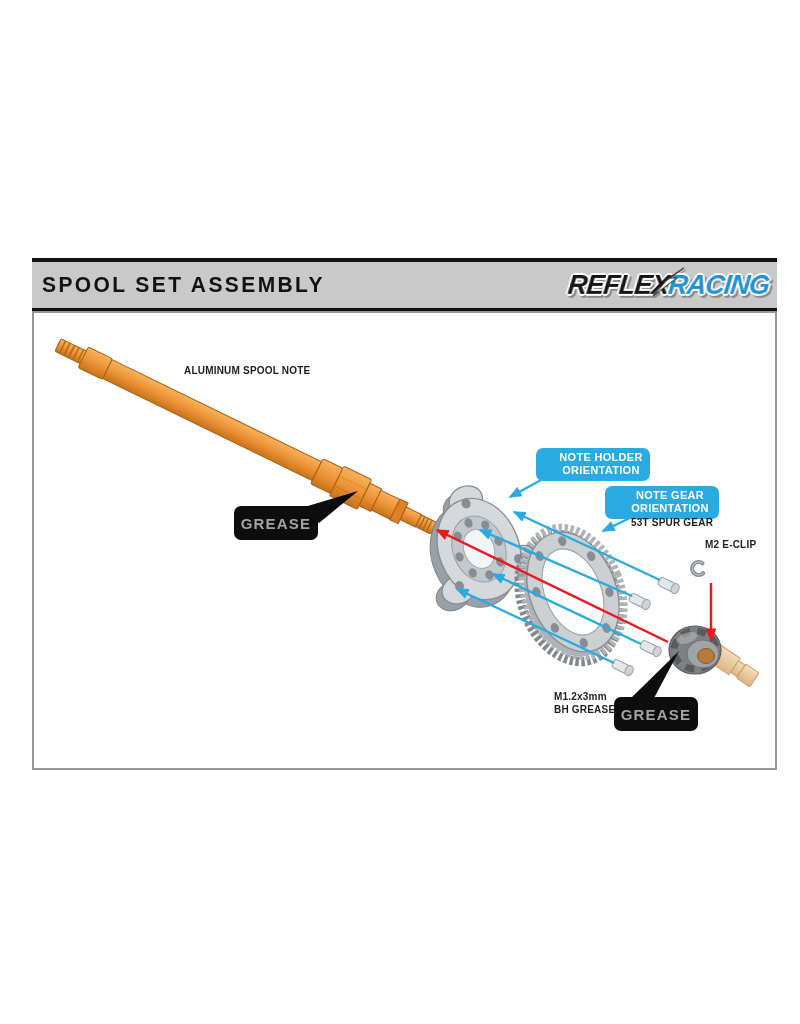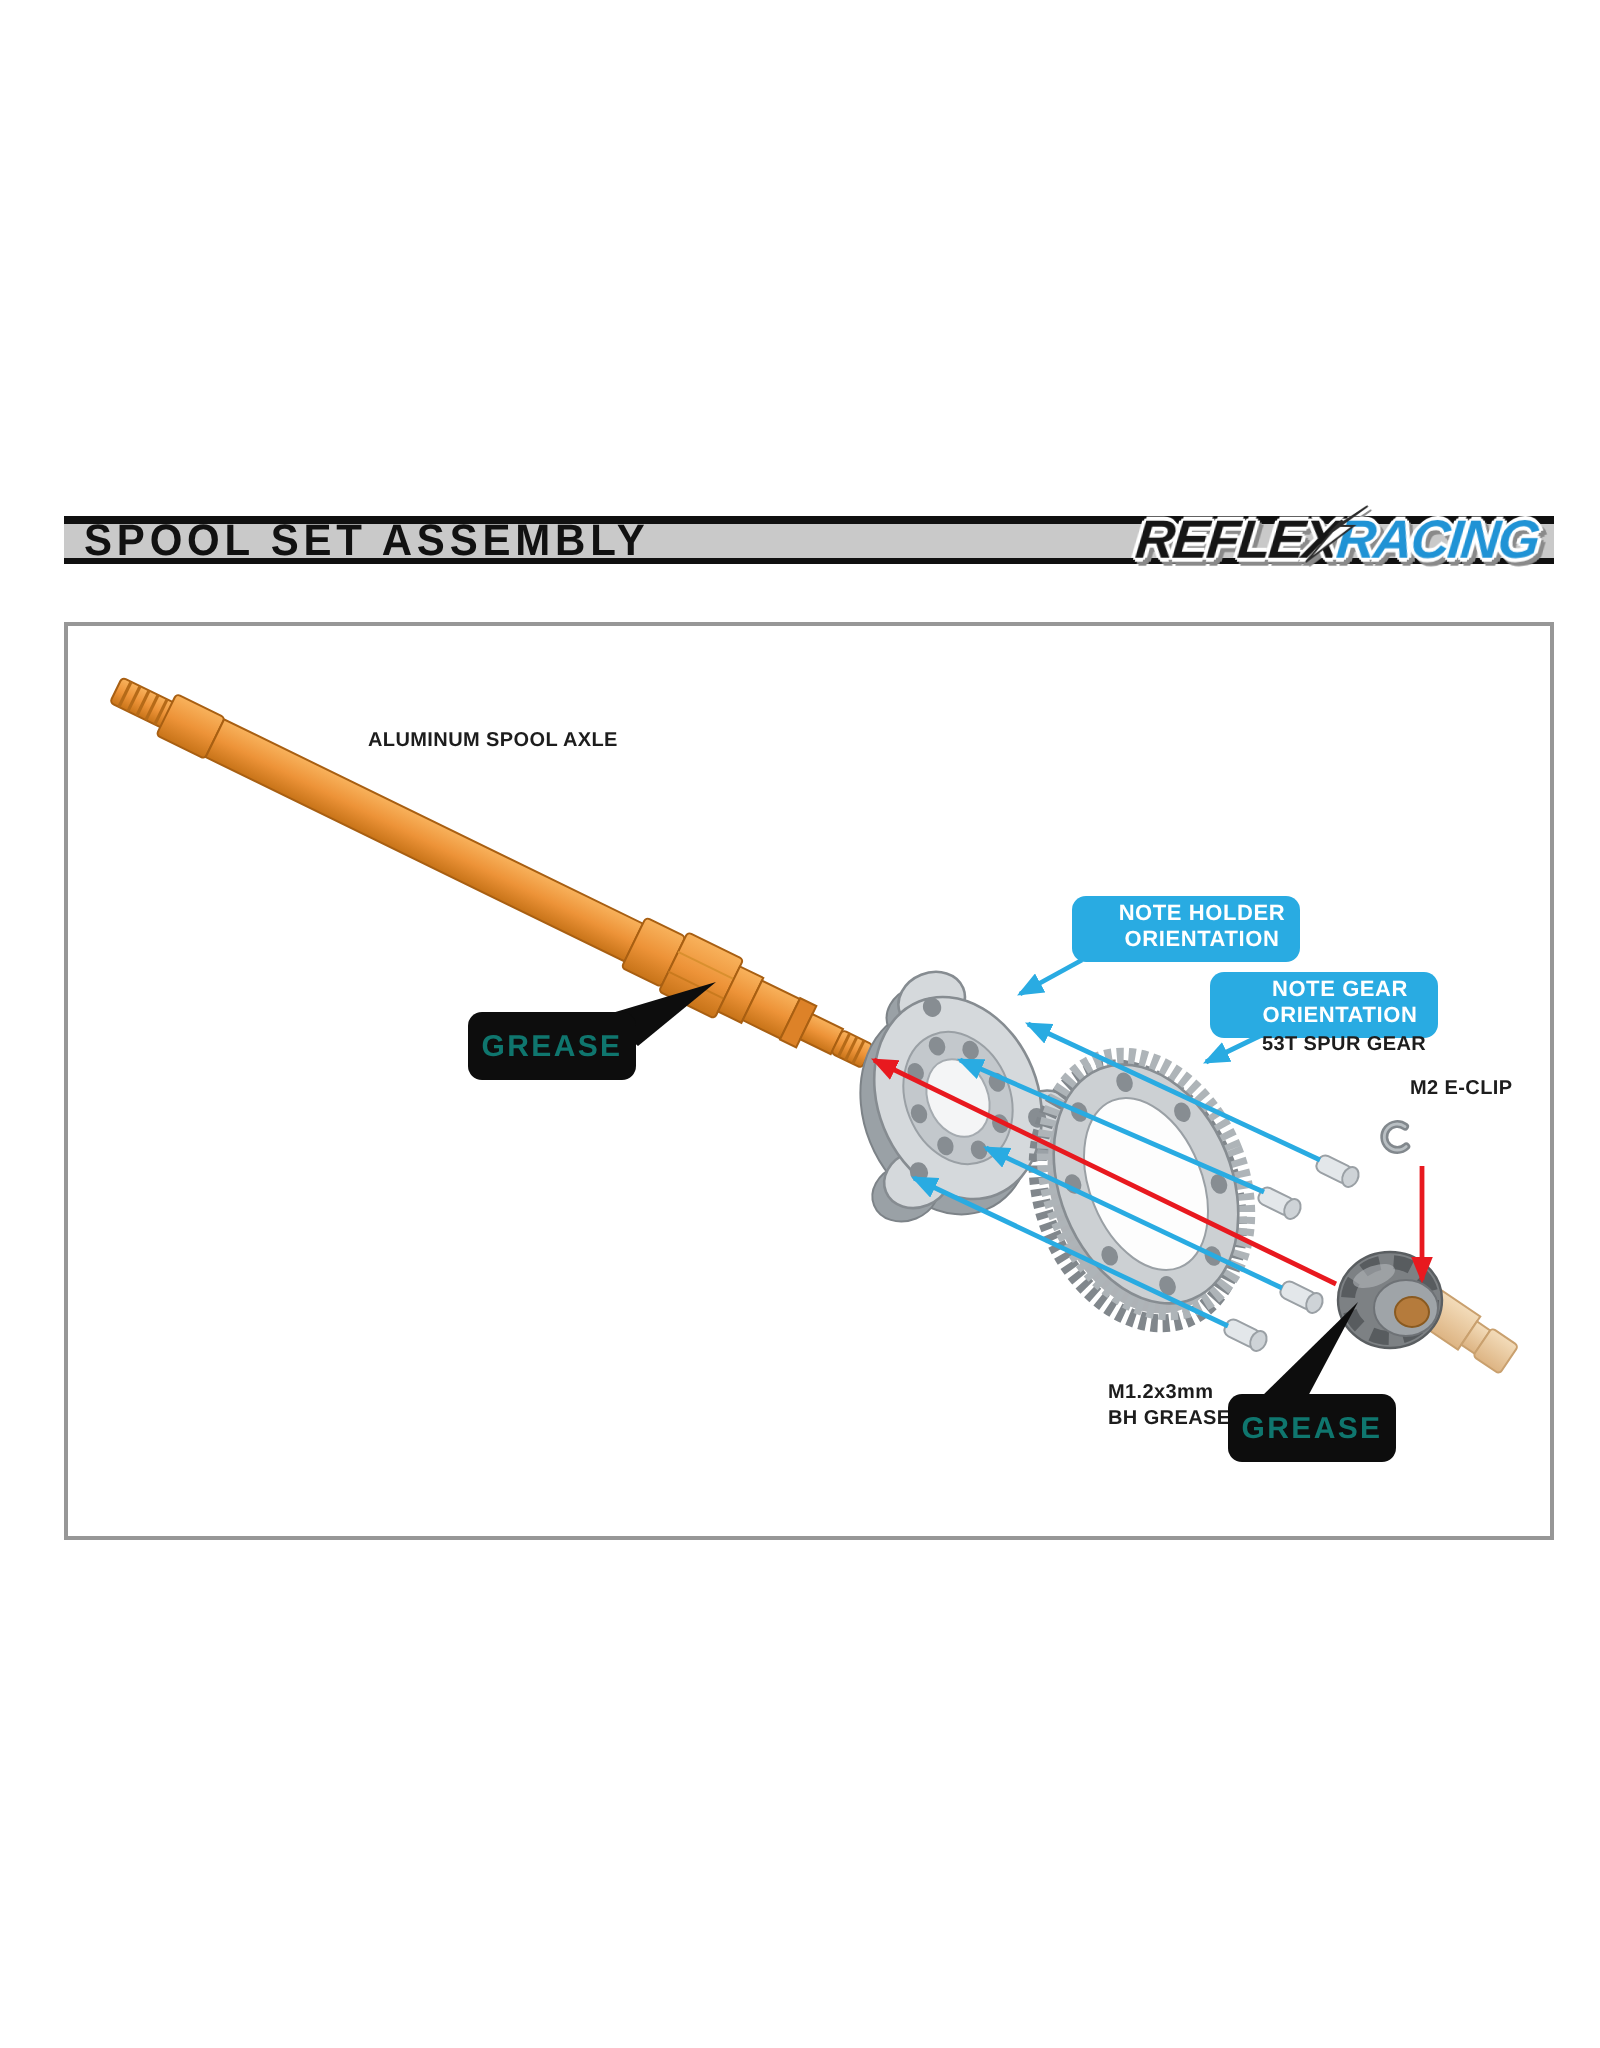--- a/index.html
+++ b/index.html
@@ -5,21 +5,21 @@
   html,body{margin:0;padding:0;}
   body{
     width:800px;height:1024px;
     background:#ffffff;
     position:relative;
     overflow:hidden;
     font-family:"Liberation Sans", sans-serif;
   }
   
   .header-bar{
-    position:absolute;left:32px;top:258px;width:745px;height:24px;
+    position:absolute;left:32px;top:258px;width:745px;height:53px;
     box-sizing:border-box;
     background:#c9c9c9;
     border-top:4px solid #101010;
     border-bottom:3px solid #101010;
     display:flex;align-items:center;justify-content:space-between;
     padding:0 8px 0 10px;
   }
   .header-title{
     font-size:21px;font-weight:bold;color:#111;
     letter-spacing:2.4px;
@@ -62,21 +62,21 @@
   .note-box{
     position:absolute;width:98px;
     background:#29ABE2;border-radius:7px;
     color:#ffffff;font-weight:bold;font-size:11px;line-height:13px;
     text-align:center;padding:3px 0 4px 16px;
     letter-spacing:.3px;
   }
   .grease-box{
     position:absolute;width:84px;height:34px;
     background:#0d0d0d;border-radius:7px;
-    color:#0f766e;font-weight:bold;font-size:15px;
+    color:#a3a3a3;font-weight:bold;font-size:15px;
     letter-spacing:1.2px;
     display:flex;align-items:center;justify-content:center;
   }
   .two-line{line-height:13px;}
 </style>
 </head>
 <body>
 
 <div class="header-bar">
   <div class="header-title">SPOOL SET ASSEMBLY</div>
@@ -232,21 +232,21 @@
   <g stroke="#29ABE2" stroke-width="2.4">
     <line x1="541" y1="480" x2="510" y2="497" marker-end="url(#arrB)"></line>
     <line x1="634" y1="516" x2="603" y2="531" marker-end="url(#arrB)"></line>
     <line x1="660" y1="580" x2="514" y2="512" marker-end="url(#arrB)"></line>
     <line x1="632" y1="596" x2="480" y2="530" marker-end="url(#arrB)"></line>
     <line x1="641" y1="644" x2="493" y2="574" marker-end="url(#arrB)"></line>
     <line x1="614" y1="663" x2="457" y2="589" marker-end="url(#arrB)"></line>
   </g>
 </svg>
 
-<div class="plain-label" style="left:184px;top:365px;">ALUMINUM SPOOL AXLE</div>
+<div class="plain-label" style="left:184px;top:365px;">ALUMINUM SPOOL NOTE</div>
 
 <div class="grease-box" style="left:234px;top:506px;">
   <span>GREASE</span>
 </div>
 
 <div class="note-box" style="left:536px;top:448px;">
   <div>NOTE HOLDER</div>
   <div>ORIENTATION</div>
 </div>
 

